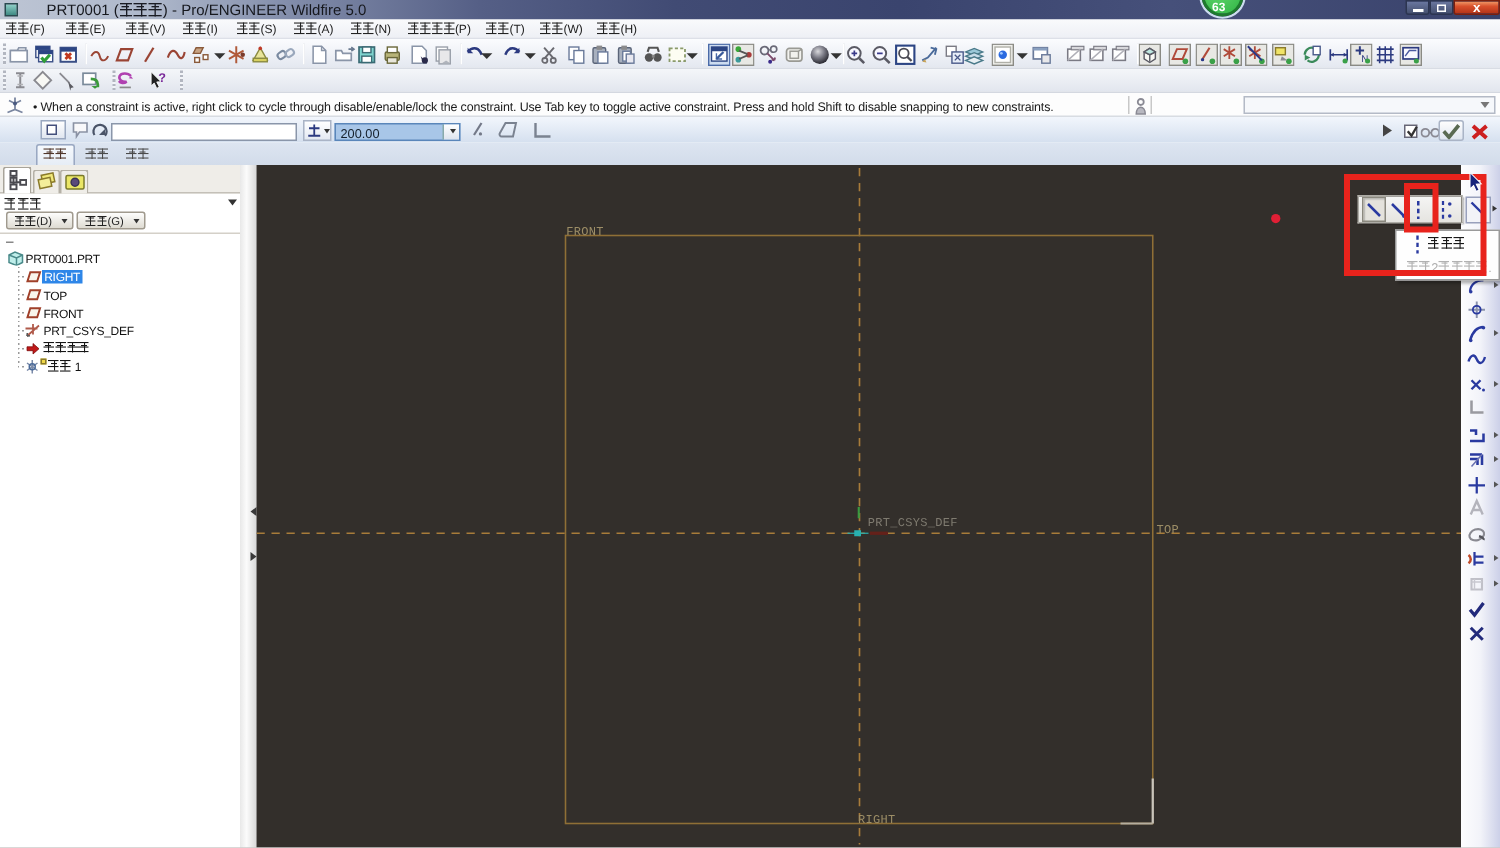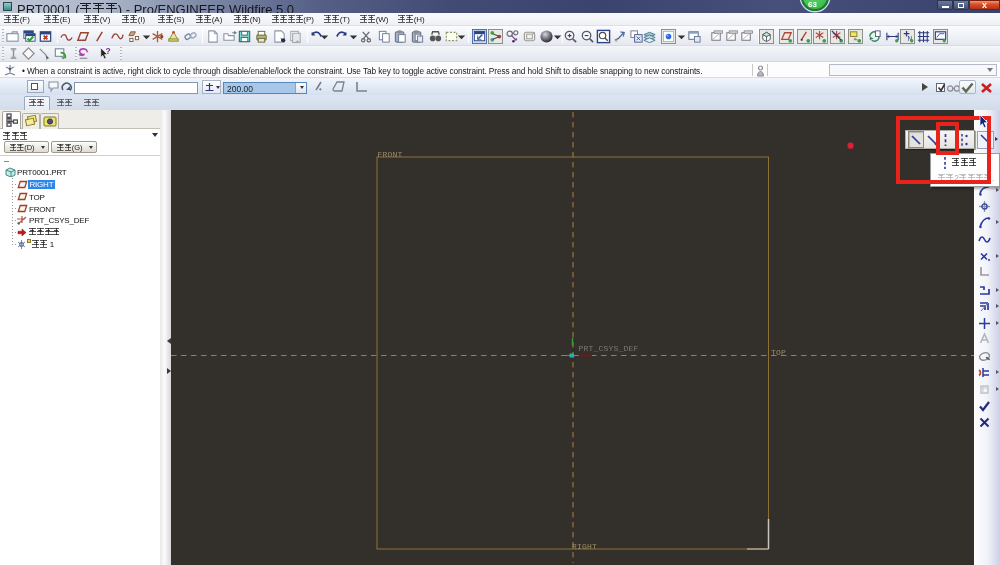--- a/index.html
+++ b/index.html
@@ -7,21 +7,21 @@
 
 .z{display:inline-block;width:.88em;height:.92em;margin:0 .05em;vertical-align:-.1em;
 background-image:linear-gradient(var(--zc,#222),var(--zc,#222)),linear-gradient(var(--zc,#222),var(--zc,#222)),linear-gradient(var(--zc,#222),var(--zc,#222)),linear-gradient(var(--zc,#222),var(--zc,#222)),linear-gradient(var(--zc,#222),var(--zc,#222));
 background-repeat:no-repeat;
 background-size:.88em .09em,.88em .09em,.88em .09em,.09em .92em,.5em .09em;
 background-position:0 0,0 .41em,0 .82em,.41em 0,.15em .2em}
 </style></head><body>
 
 <div class="ab" style="left:0;top:0;width:1000px;height:13px;background:linear-gradient(90deg,#bdc5d4 0%,#aeb8cb 10%,#7f8aa8 20%,#555f86 32%,#414b74 45%,#3a446e 60%,#46507a 78%,#39426b 100%)"></div>
 <div class="ab" style="left:3px;top:2px;width:9px;height:9px;background:linear-gradient(#8fd0c8,#3f8a84);border:1px solid #2a4a50"></div>
-<div class="ab" style="left:17px;top:1.5px;font-size:13px;color:#16181e;--zc:#1a1c24">PRT0001 (<span class="z"></span><span class="z"></span><span class="z"></span>) - Pro/ENGINEER Wildfire 5.0</div>
+<div class="ab" style="left:31px;top:1.5px;font-size:10px;color:#16181e;--zc:#1a1c24">PRT0001 (<span class="z"></span><span class="z"></span><span class="z"></span>) - Pro/ENGINEER Wildfire 5.0</div>
 <div class="ab" style="left:801px;top:-17px;width:28px;height:28px;border-radius:50%;background:radial-gradient(circle at 40% 35%,#62d86e,#2fb344);border:2px solid #1e7a2e;box-shadow:0 0 0 1.5px #cde"></div>
 <div class="ab" style="left:808px;top:0px;font-size:8px;font-weight:bold;color:#fff;z-index:3">63</div>
 <div class="ab" style="left:937px;top:0;width:16px;height:10px;background:linear-gradient(#6a77a0,#45506f);border:1px solid #2c3550;border-radius:0 0 2px 2px">
     <div class="ab" style="left:4px;top:5px;width:7px;height:2px;background:#fff"></div>
   </div>
 <div class="ab" style="left:953px;top:0;width:16px;height:10px;background:linear-gradient(#6a77a0,#45506f);border:1px solid #2c3550;border-radius:0 0 2px 2px">
     <div class="ab" style="left:4px;top:2px;width:6px;height:5px;border:1px solid #fff"></div>
   </div>
 <div class="ab" style="left:969px;top:0;width:31px;height:10px;background:linear-gradient(#f09a68,#d9502c 40%,#b33318);border:1px solid #7a1f0e;border-radius:0 0 2px 2px">
     <div class="ab" style="left:12px;top:0px;font-size:9px;font-weight:bold;color:#fff;line-height:9px">x</div>

